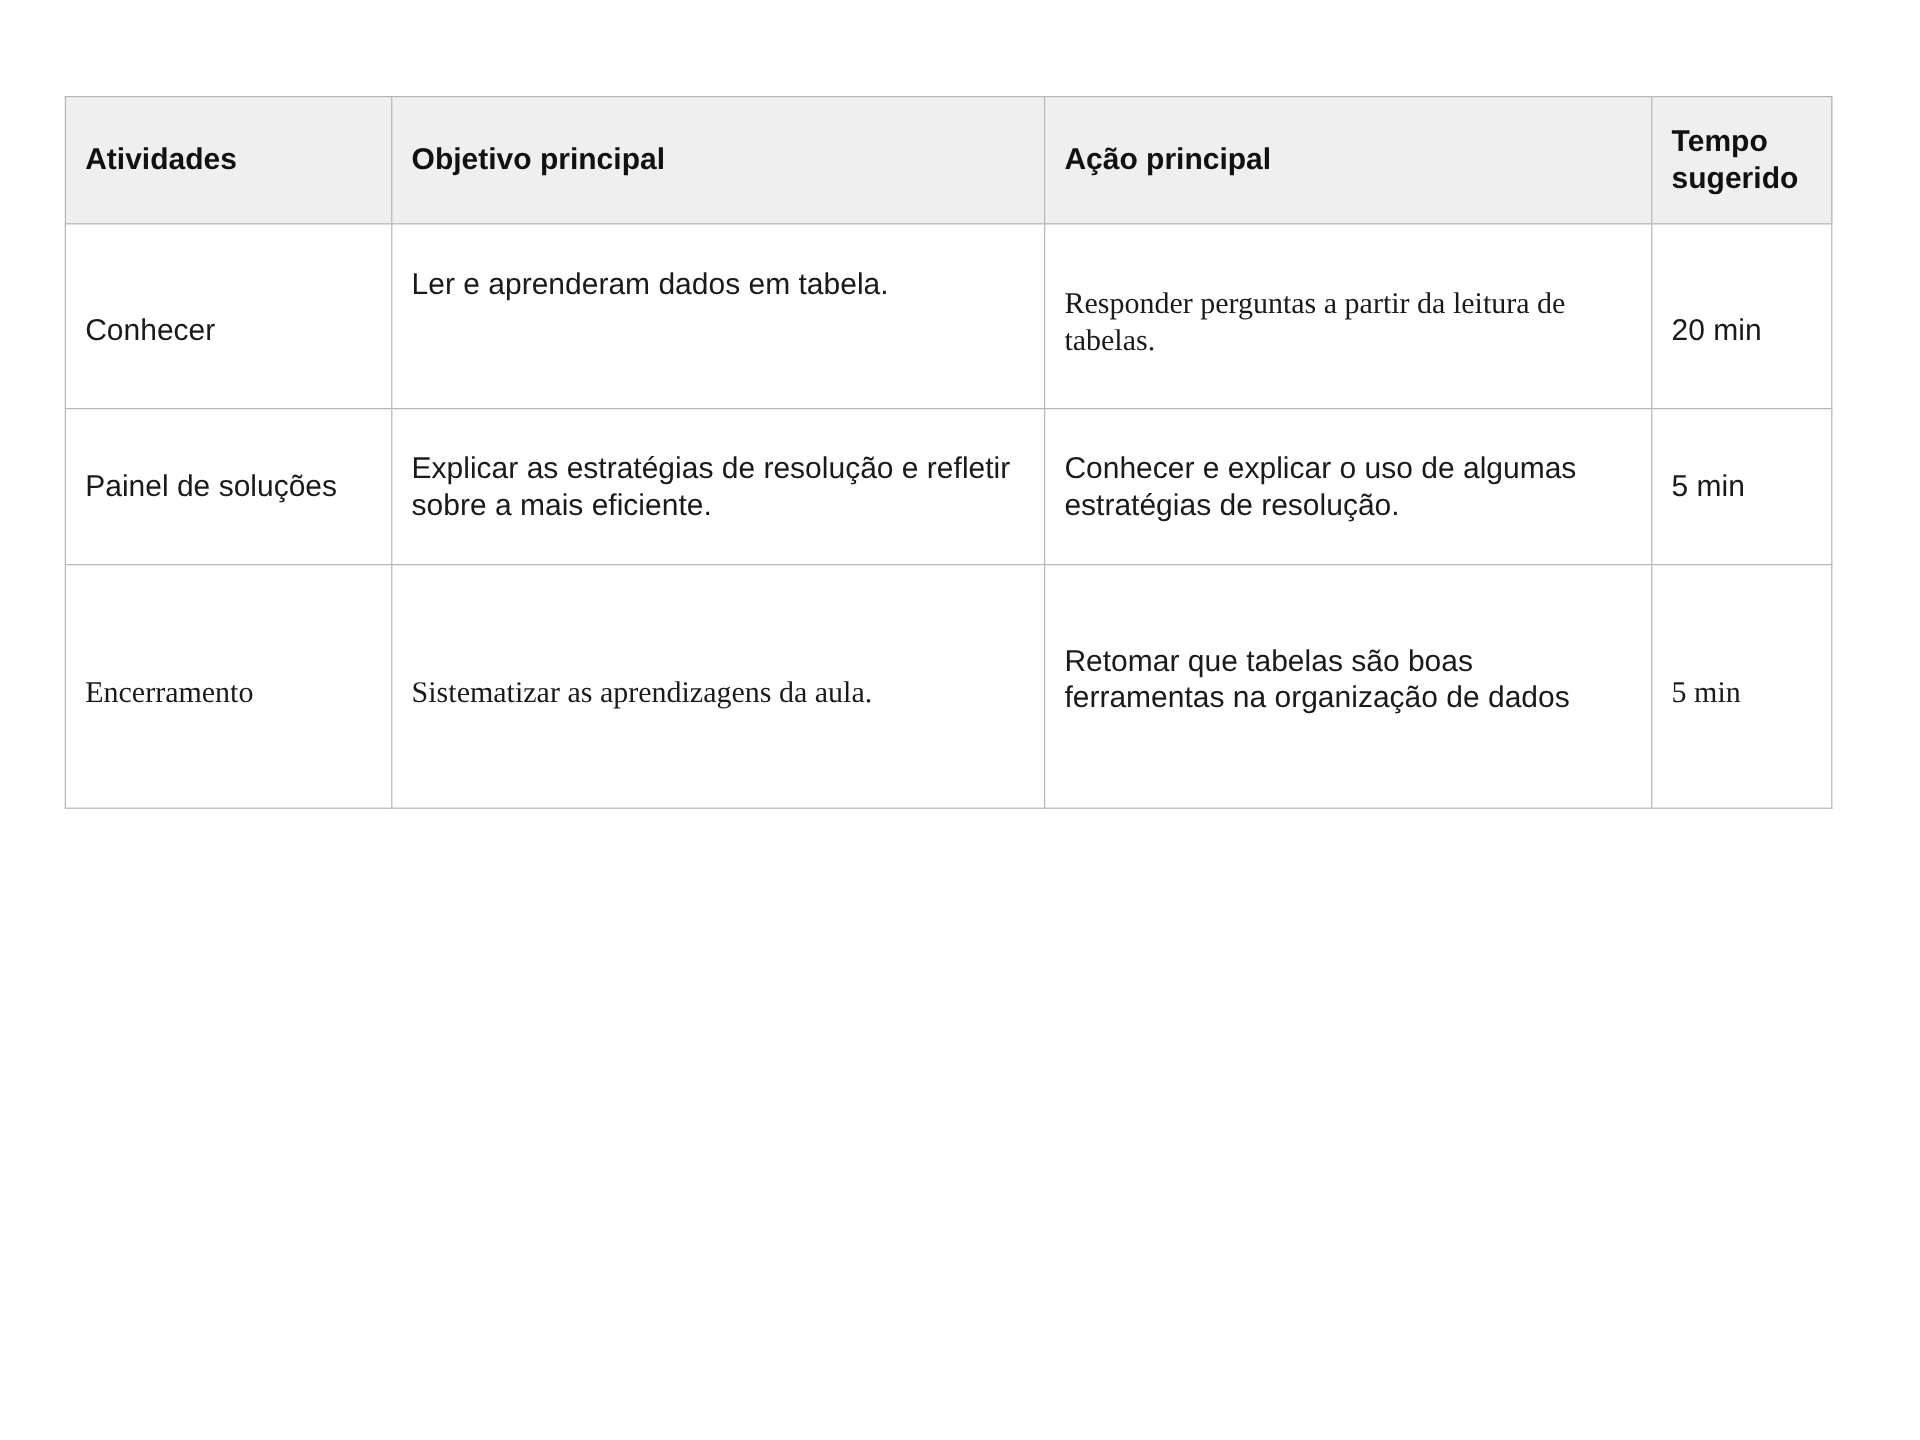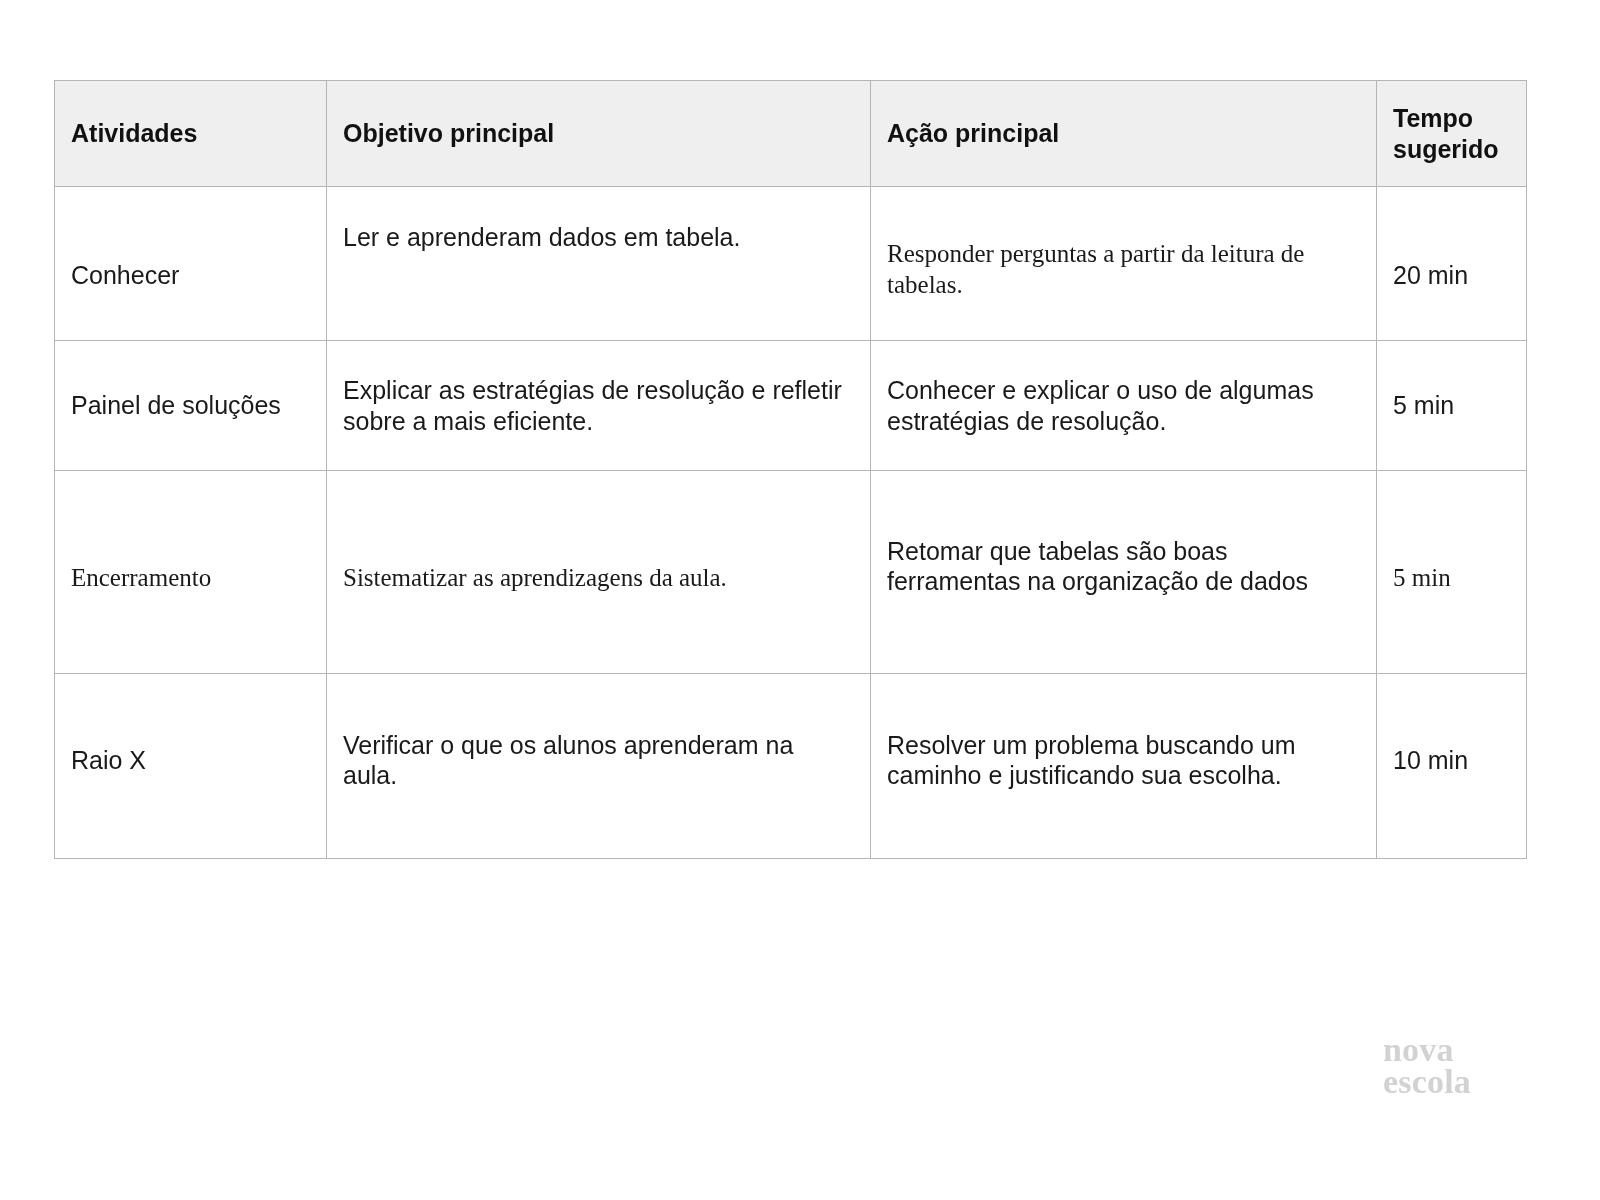--- a/index.html
+++ b/index.html
@@ -160,36 +160,18 @@
           <span class="cell-text nudge-dn-6">Sistematizar as aprendizagens da aula.</span>
         </td>
         <td class="va-middle">
           <span class="cell-text nudge-up-6">Retomar que tabelas são boas ferramentas na organização de dados</span>
         </td>
         <td class="va-middle">
           <span class="cell-text nudge-dn-6">5 min</span>
         </td>
       </tr>
 
-      <tr class="r5">
-        <td class="va-middle">
-          <span class="cell-text nudge-up-6">Raio X</span>
-        </td>
-        <td class="va-middle">
-          <span class="cell-text nudge-up-6">Verificar o que os alunos aprenderam na aula.</span>
-        </td>
-        <td class="va-middle">
-          <span class="cell-text nudge-up-6">Resolver um problema buscando um caminho e justificando sua escolha.</span>
-        </td>
-        <td class="va-middle">
-          <span class="cell-text nudge-up-6">10 min</span>
-        </td>
-      </tr>
 
     </tbody>
   </table>
 
-  <div id="brand-logo">
-    <span class="logo-line">nova</span>
-    <span class="logo-line">escola</span>
-  </div>
 
 </div>
 
 </body></html>

